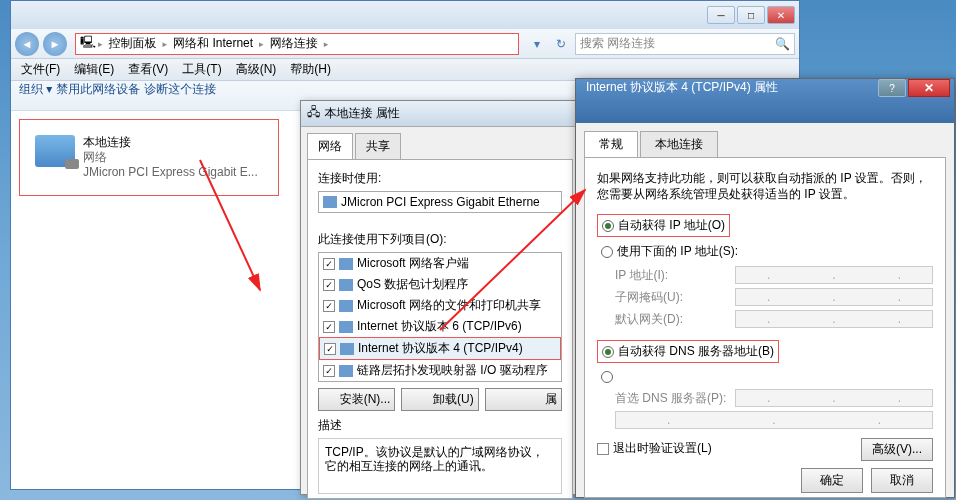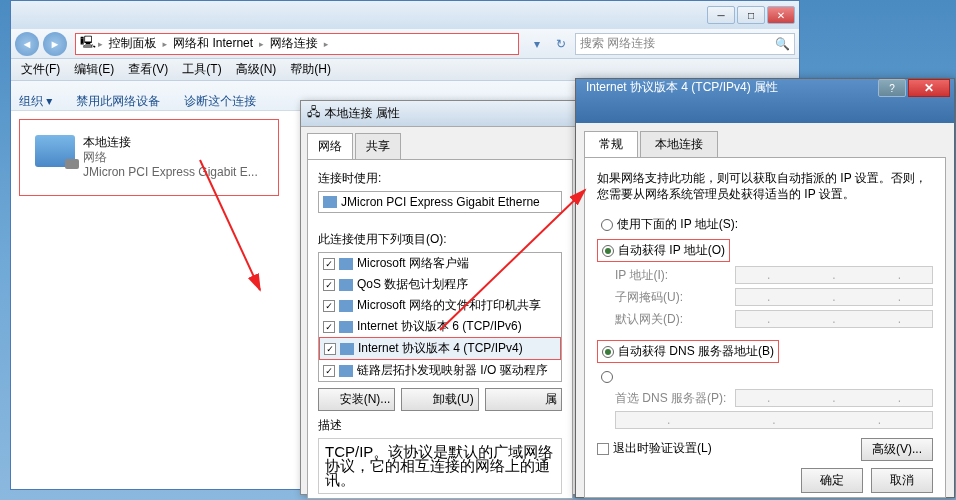--- a/index.html
+++ b/index.html
@@ -10,21 +10,21 @@
 .win-btn.close{background:linear-gradient(to bottom,#e88,#c44);color:#fff}
 .navbar{height:30px;background:linear-gradient(to bottom,#f4f8fc,#e4ecf4);border-bottom:1px solid #c0d0e0;display:flex;align-items:center;padding:0 4px;gap:4px}
 .nav-arrow{width:24px;height:24px;border-radius:12px;background:radial-gradient(circle,#9bc4e8,#6a9cd0);display:flex;align-items:center;justify-content:center;color:#fff;font-size:11px}
 .breadcrumb{flex:1;height:22px;background:#fff;border:1px solid #e55;display:flex;align-items:center;padding:0 4px;gap:2px;margin:0 4px}
 .bc-sep{color:#888;font-size:9px}
 .bc-item{padding:2px 4px}
 .nav-icon{width:20px;height:20px;display:flex;align-items:center;justify-content:center;color:#4a7bb5}
 .searchbox{width:220px;height:22px;background:#fff;border:1px solid #b8c8d8;display:flex;align-items:center;padding:0 4px;color:#888}
 .menubar{height:22px;background:linear-gradient(to bottom,#f0f4f8,#e0e8f0);border-bottom:1px solid #c0d0e0;display:flex;align-items:center;padding:0 4px;gap:2px}
 .menu-item{padding:2px 6px}
-.toolbar{height:30px;background:linear-gradient(to bottom,#f4f8fc,#e8f0f8);border-bottom:1px solid #d0dce8;display:flex;align-items:flex-end;padding:0 8px;gap:24px}
+.toolbar{height:30px;background:linear-gradient(to bottom,#f4f8fc,#e8f0f8);border-bottom:1px solid #d0dce8;display:flex;align-items:flex-start;padding:0 8px;gap:4px}
 .tb-item{display:flex;align-items:center;gap:4px;color:#1a4d8c}
 .content{padding:8px;background:#fff}
 .adapter-item{display:flex;align-items:flex-start;gap:8px;padding:15px;border:1px solid #e55;width:260px}
 .adapter-icon{width:40px;height:32px;background:linear-gradient(to bottom,#7ab8e8,#4a88c8);border-radius:3px;position:relative}
 .adapter-icon::after{content:"";position:absolute;right:-4px;bottom:-2px;width:14px;height:10px;background:#888;border-radius:2px}
 .adapter-text div{line-height:15px}
 .adapter-text .sub{color:#666}
 .props-dialog{position:absolute;left:300px;top:100px;width:280px;height:395px;background:#f0f0f0;border:1px solid #888;box-shadow:2px 2px 8px rgba(0,0,0,0.3)}
 .dlg-title{height:26px;background:linear-gradient(to bottom,#e8f0f8,#c8d8e8);display:flex;align-items:center;padding:0 6px;gap:4px;border-bottom:1px solid #aaa}
 .dlg-tabs{display:flex;padding:6px 6px 0 6px;background:#f0f0f0}
@@ -33,21 +33,21 @@
 .dlg-body{margin:0 6px 6px 6px;background:#fff;border:1px solid #aaa;padding:10px;height:340px}
 .field-label{margin-bottom:4px}
 .conn-box{border:1px solid #aaa;height:22px;display:flex;align-items:center;padding:0 4px;margin-bottom:4px;background:#fff}
 .item-list{border:1px solid #aaa;height:130px;overflow:hidden;background:#fff;clear:both;margin-bottom:6px}
 .list-row{display:flex;align-items:center;padding:2px 4px;gap:4px}
 .list-row.hl{border:1px solid #e55;background:#e8f0f8}
 .cb{width:12px;height:12px;border:1px solid #888;background:#fff;display:inline-flex;align-items:center;justify-content:center;font-size:9px}
 .li-icon{width:14px;height:12px;background:#6a9cd0;display:inline-block}
 .btn-row{display:flex;gap:6px;margin-bottom:6px}
 .std-btn{flex:1;padding:2px 4px;background:linear-gradient(to bottom,#f8f8f8,#e0e0e0);border:1px solid #888;text-align:right}
-.desc-box{border:1px solid #ccc;padding:6px;height:56px;font-size:15px;line-height:14px}
+.desc-box{border:1px solid #ccc;padding:6px;height:56px;font-size:12px;line-height:14px}
 .ipv4-dialog{position:absolute;left:575px;top:78px;width:380px;height:420px;background:#f0f0f0;border:1px solid #666;box-shadow:2px 2px 10px rgba(0,0,0,0.4)}
 .ipv4-title{height:44px;background:linear-gradient(to bottom,#5a8fc8,#3a6fa8);color:#fff;display:flex;align-items:flex-start;justify-content:space-between;padding:0 4px}
 .ipv4-title-text{padding-left:6px}
 .ipv4-close{width:42px;height:18px;background:linear-gradient(to bottom,#e66,#c33);border:1px solid #a22;display:flex;align-items:center;justify-content:center;color:#fff;font-weight:bold}
 .ipv4-body{padding:8px}
 .ipv4-tabs{display:flex;border-bottom:1px solid #aaa}
 .ipv4-tab{padding:4px 14px;background:#fff;border:1px solid #aaa;border-bottom:none;margin-right:2px}
 .ipv4-tab.inactive{background:#e8e8e8;border-bottom:1px solid #aaa;margin-bottom:-1px}
 .ipv4-content{background:#fff;border:1px solid #aaa;border-top:none;padding:12px;height:340px;position:relative}
 .info-text{line-height:16px;margin-bottom:12px}
@@ -186,25 +186,25 @@
       <div class="ipv4-close">✕</div>
     </div>
   </div>
   <div class="ipv4-body">
     <div class="ipv4-tabs">
       <div class="ipv4-tab">常规</div>
       <div class="ipv4-tab inactive">本地连接</div>
     </div>
     <div class="ipv4-content">
       <div class="info-text">如果网络支持此功能，则可以获取自动指派的 IP 设置。否则，您需要从网络系统管理员处获得适当的 IP 设置。</div>
+      <div class="radio-group">
+        <span class="radio-hl"><span class="radio on"></span><span>自动获得 IP 地址(O)</span></span>
+      </div>
       <div class="radio-group" style="padding:2px 4px">
         <span class="radio"></span><span>使用下面的 IP 地址(S):</span>
-      </div>
-      <div class="radio-group">
-        <span class="radio-hl"><span class="radio on"></span><span>自动获得 IP 地址(O)</span></span>
       </div>
       <div class="ip-row">
           <span class="ip-label">IP 地址(I):</span>
           <span class="ip-field">
             <span>.</span>
             <span>.</span>
             <span>.</span>
           </span>
         </div>
       <div class="ip-row">

